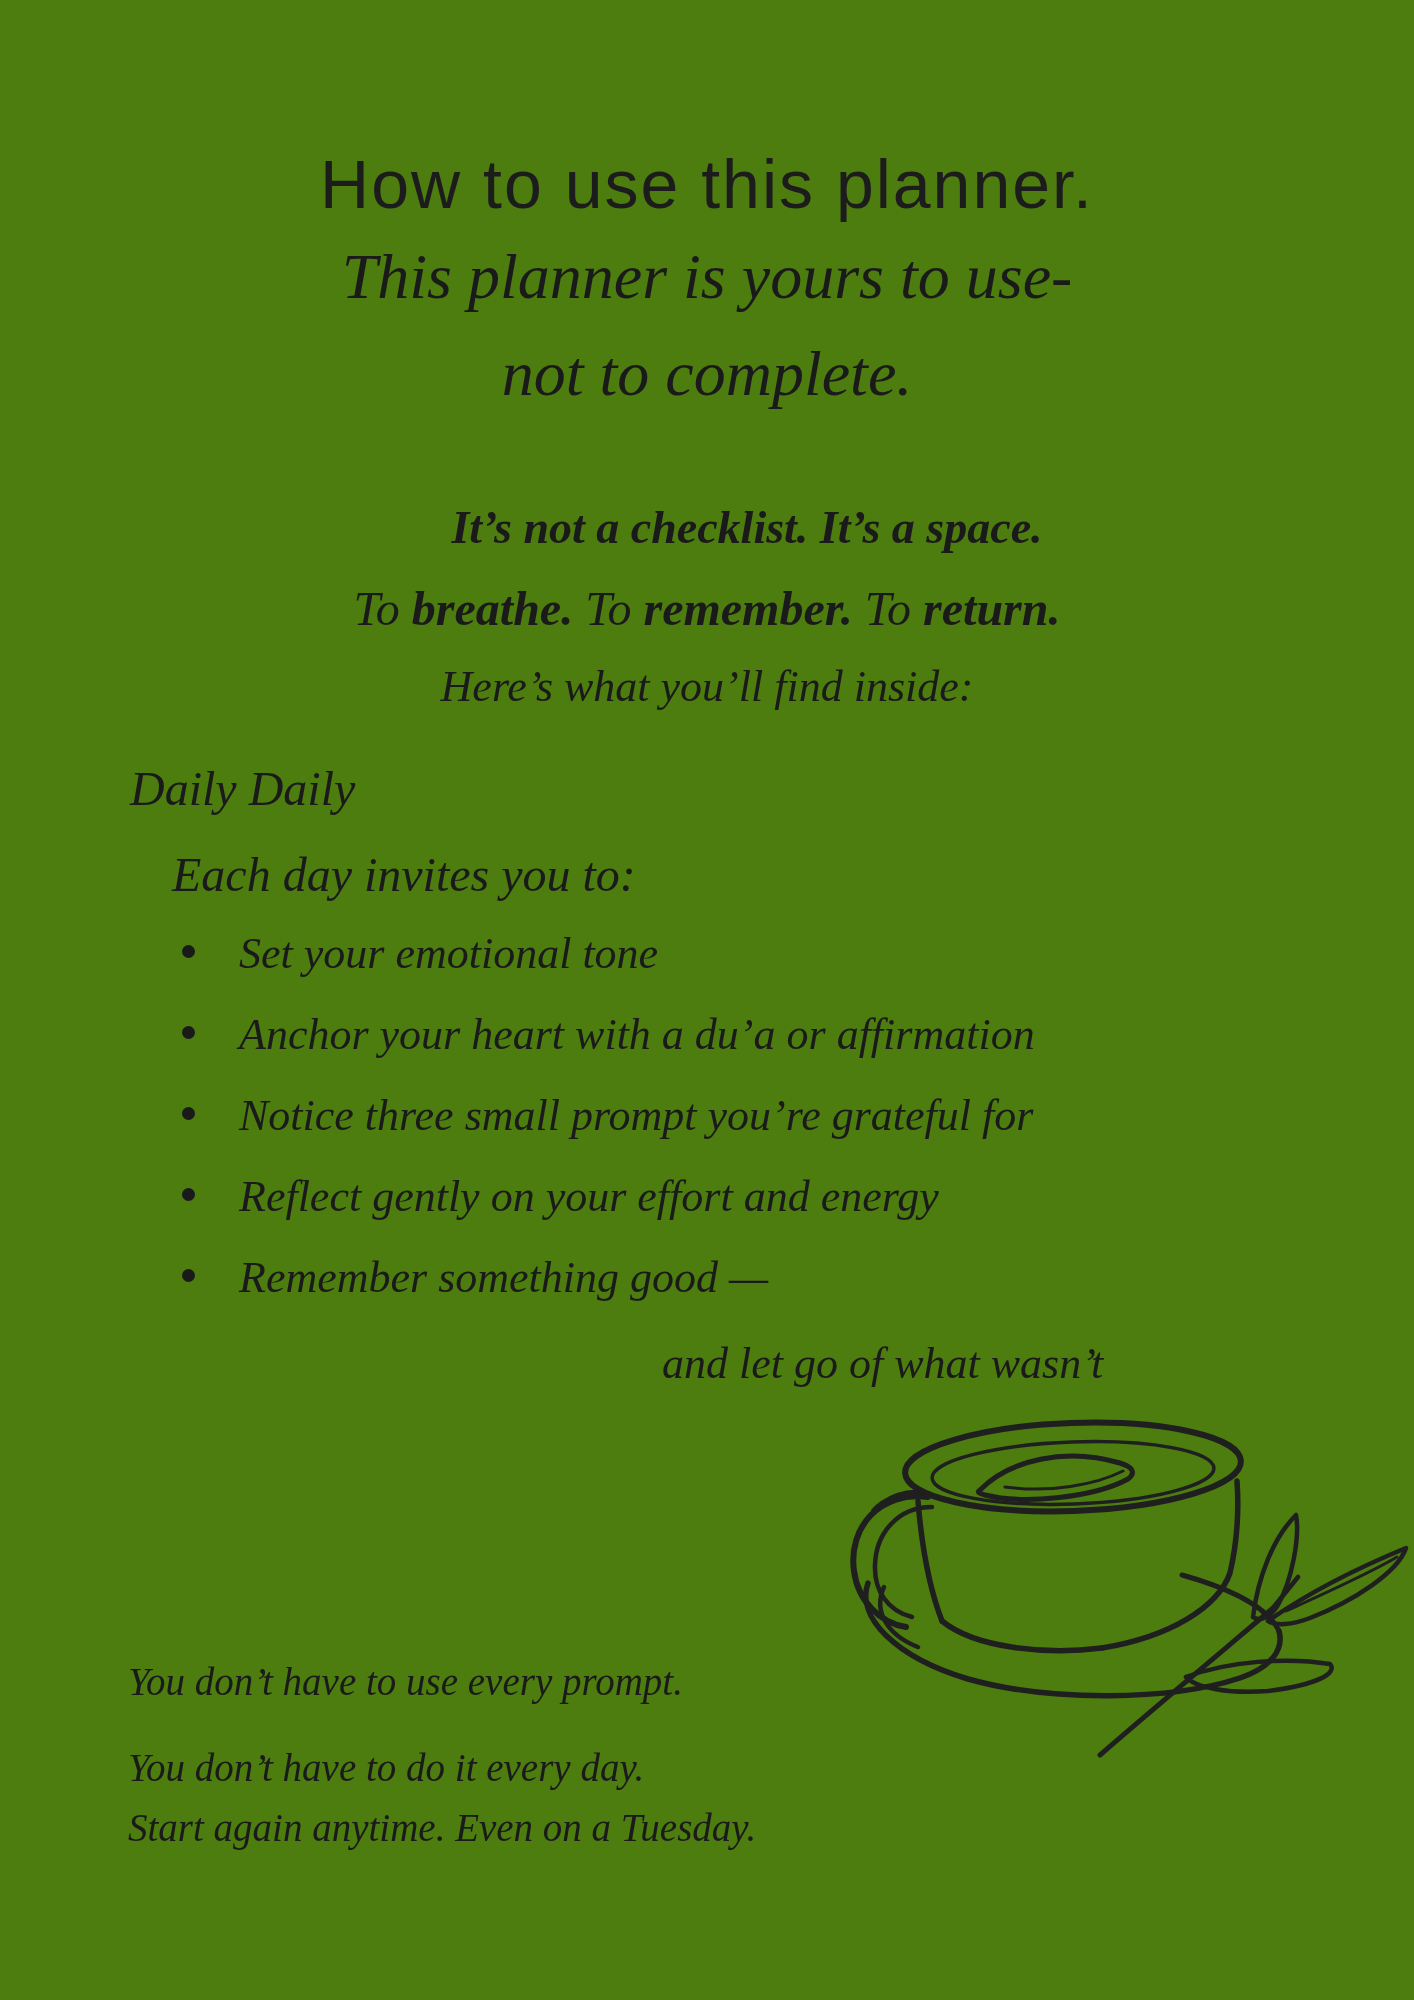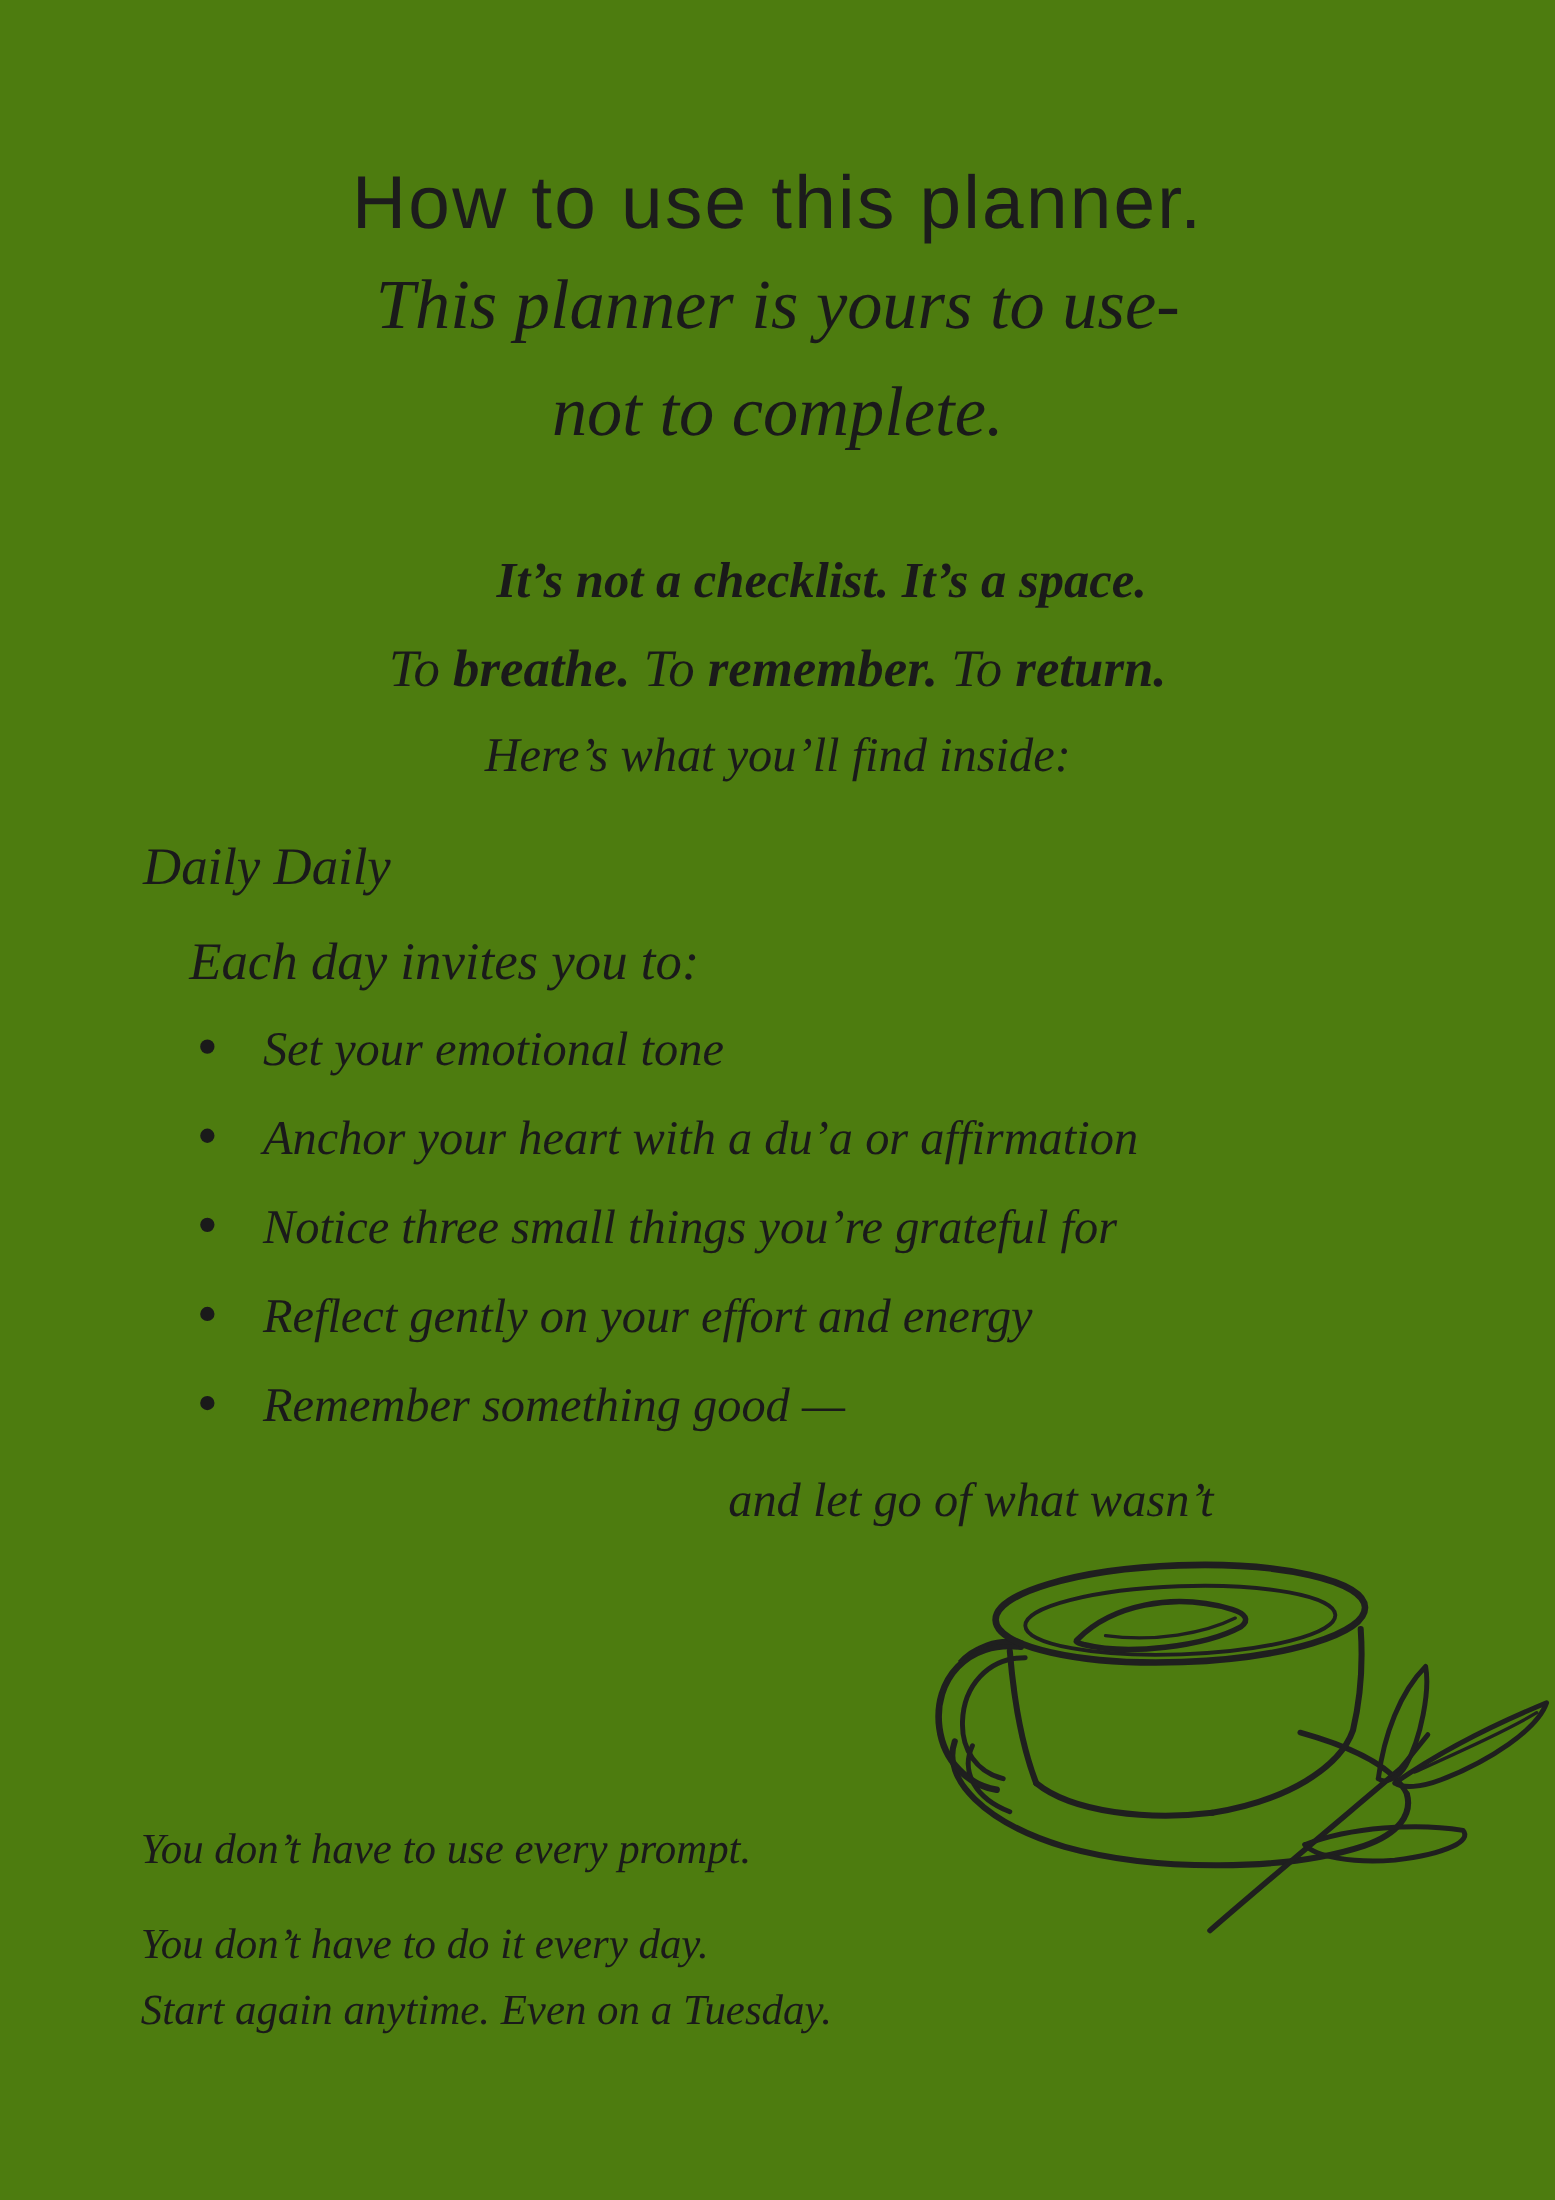--- a/index.html
+++ b/index.html
@@ -66,21 +66,21 @@
     <li>
       <span class="dot"></span>
       <span class="bullet-text">Set your emotional tone</span>
     </li>
     <li>
       <span class="dot"></span>
       <span class="bullet-text">Anchor your heart with a du’a or affirmation</span>
     </li>
     <li>
       <span class="dot"></span>
-      <span class="bullet-text">Notice three small things you’re grateful for</span>
+      <span class="bullet-text">Notice three small prompt you’re grateful for</span>
     </li>
     <li>
       <span class="dot"></span>
       <span class="bullet-text">Reflect gently on your effort and energy</span>
     </li>
     <li>
       <span class="dot"></span>
       <span class="bullet-text">Remember something good —</span>
     </li>
   </ul>

